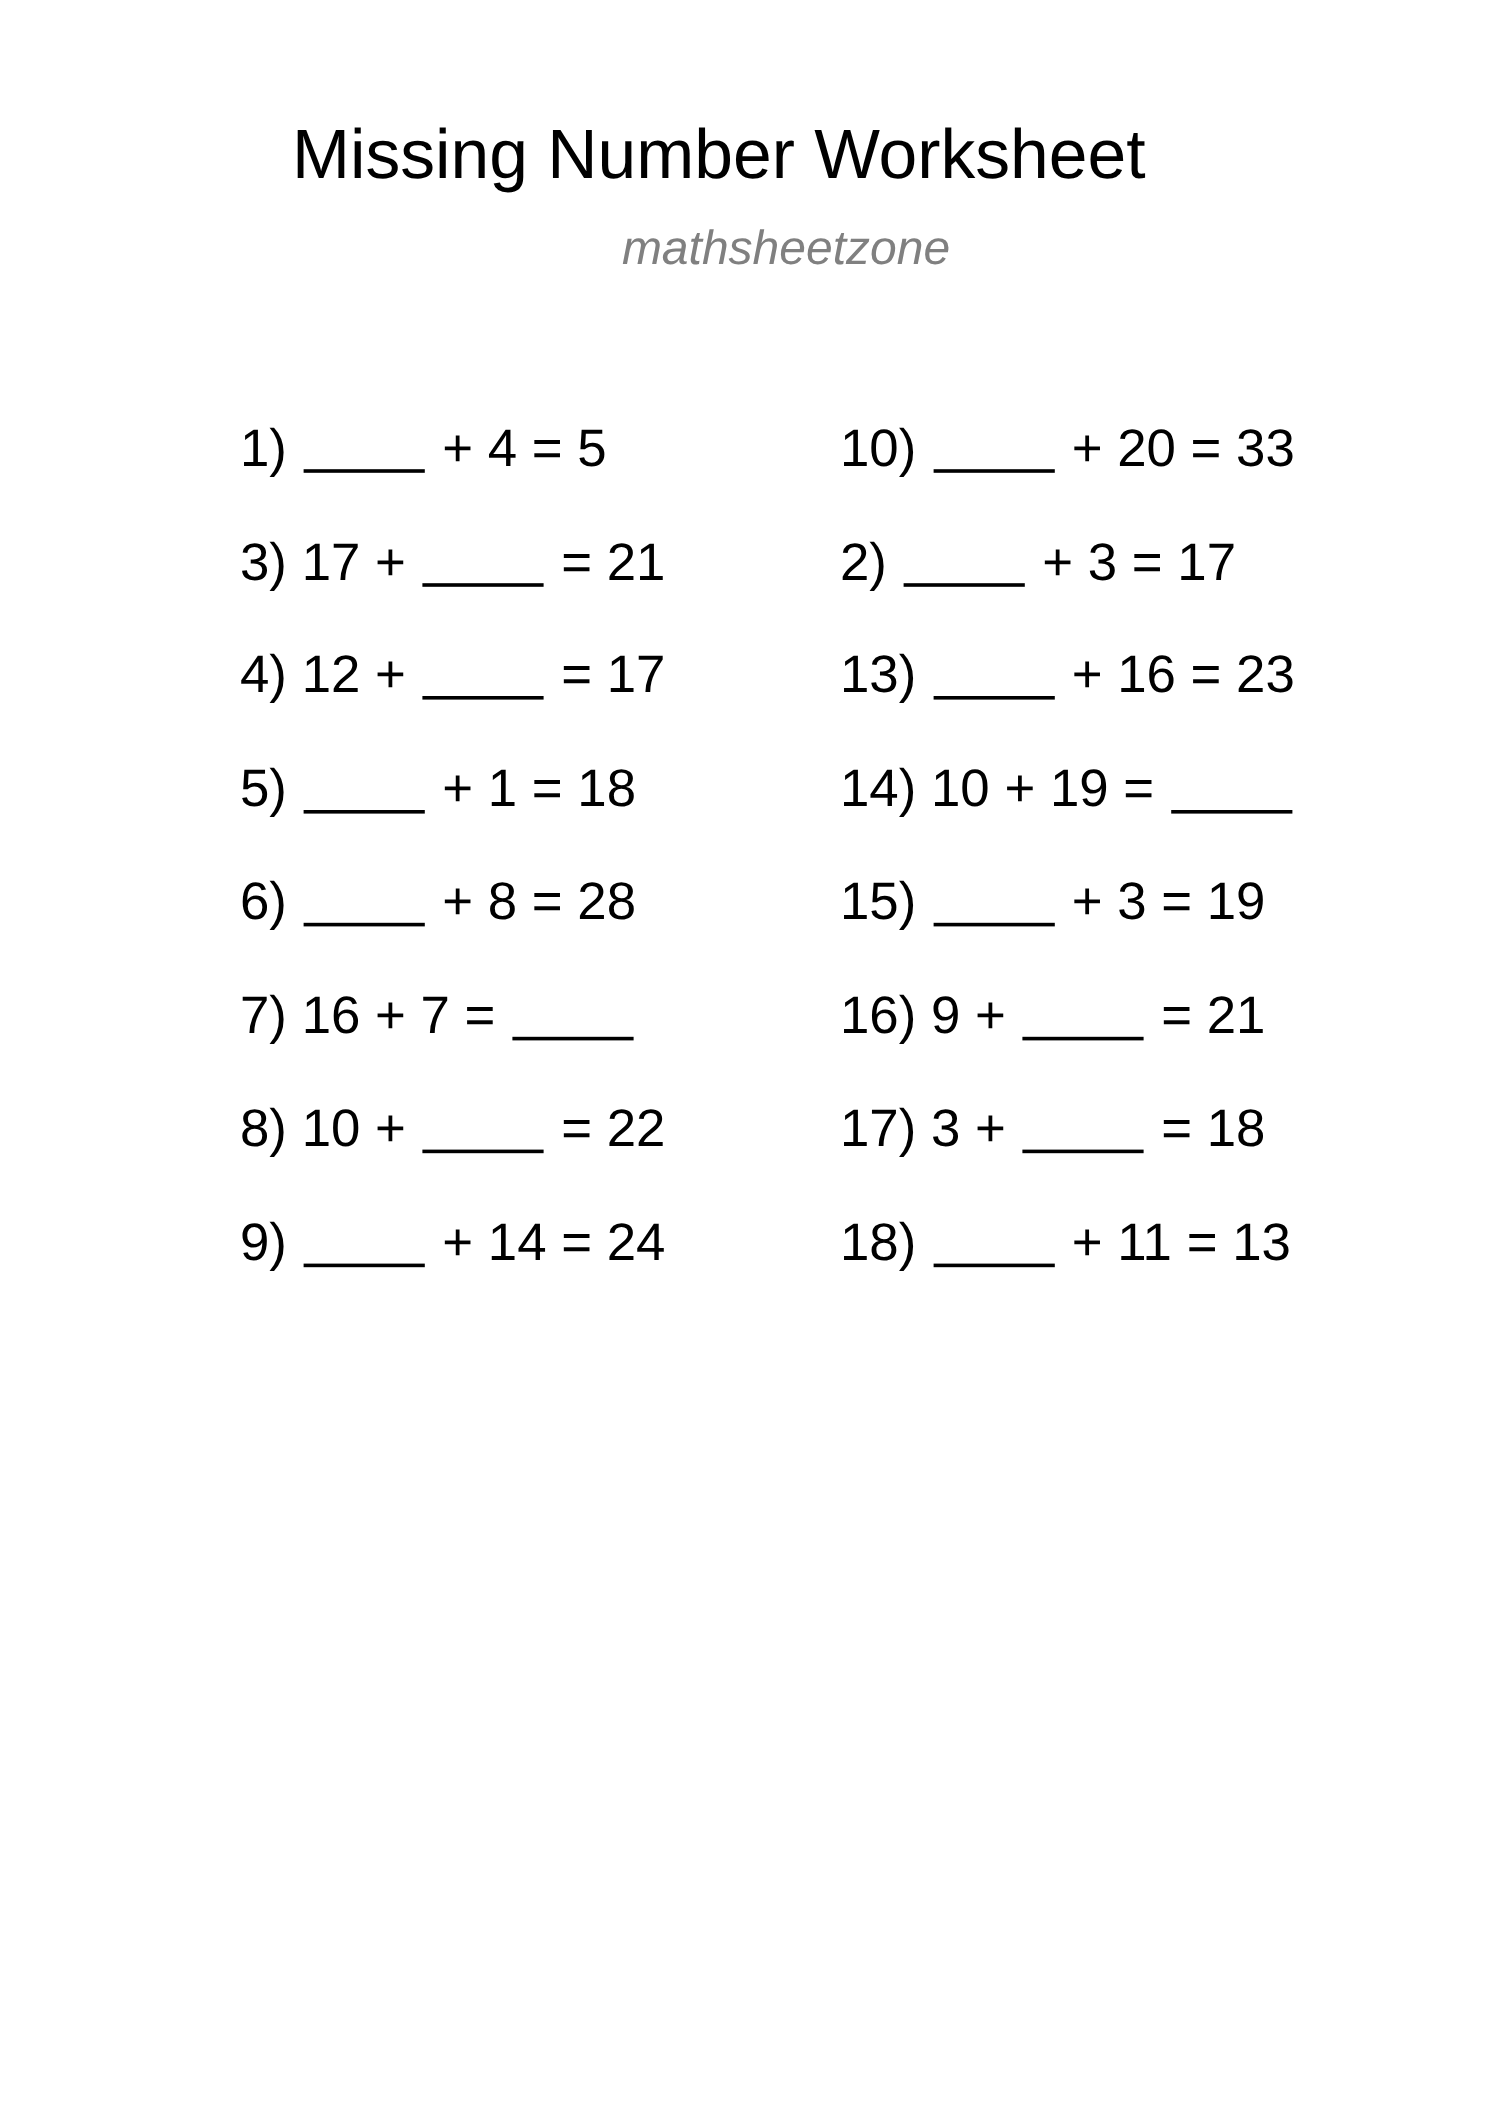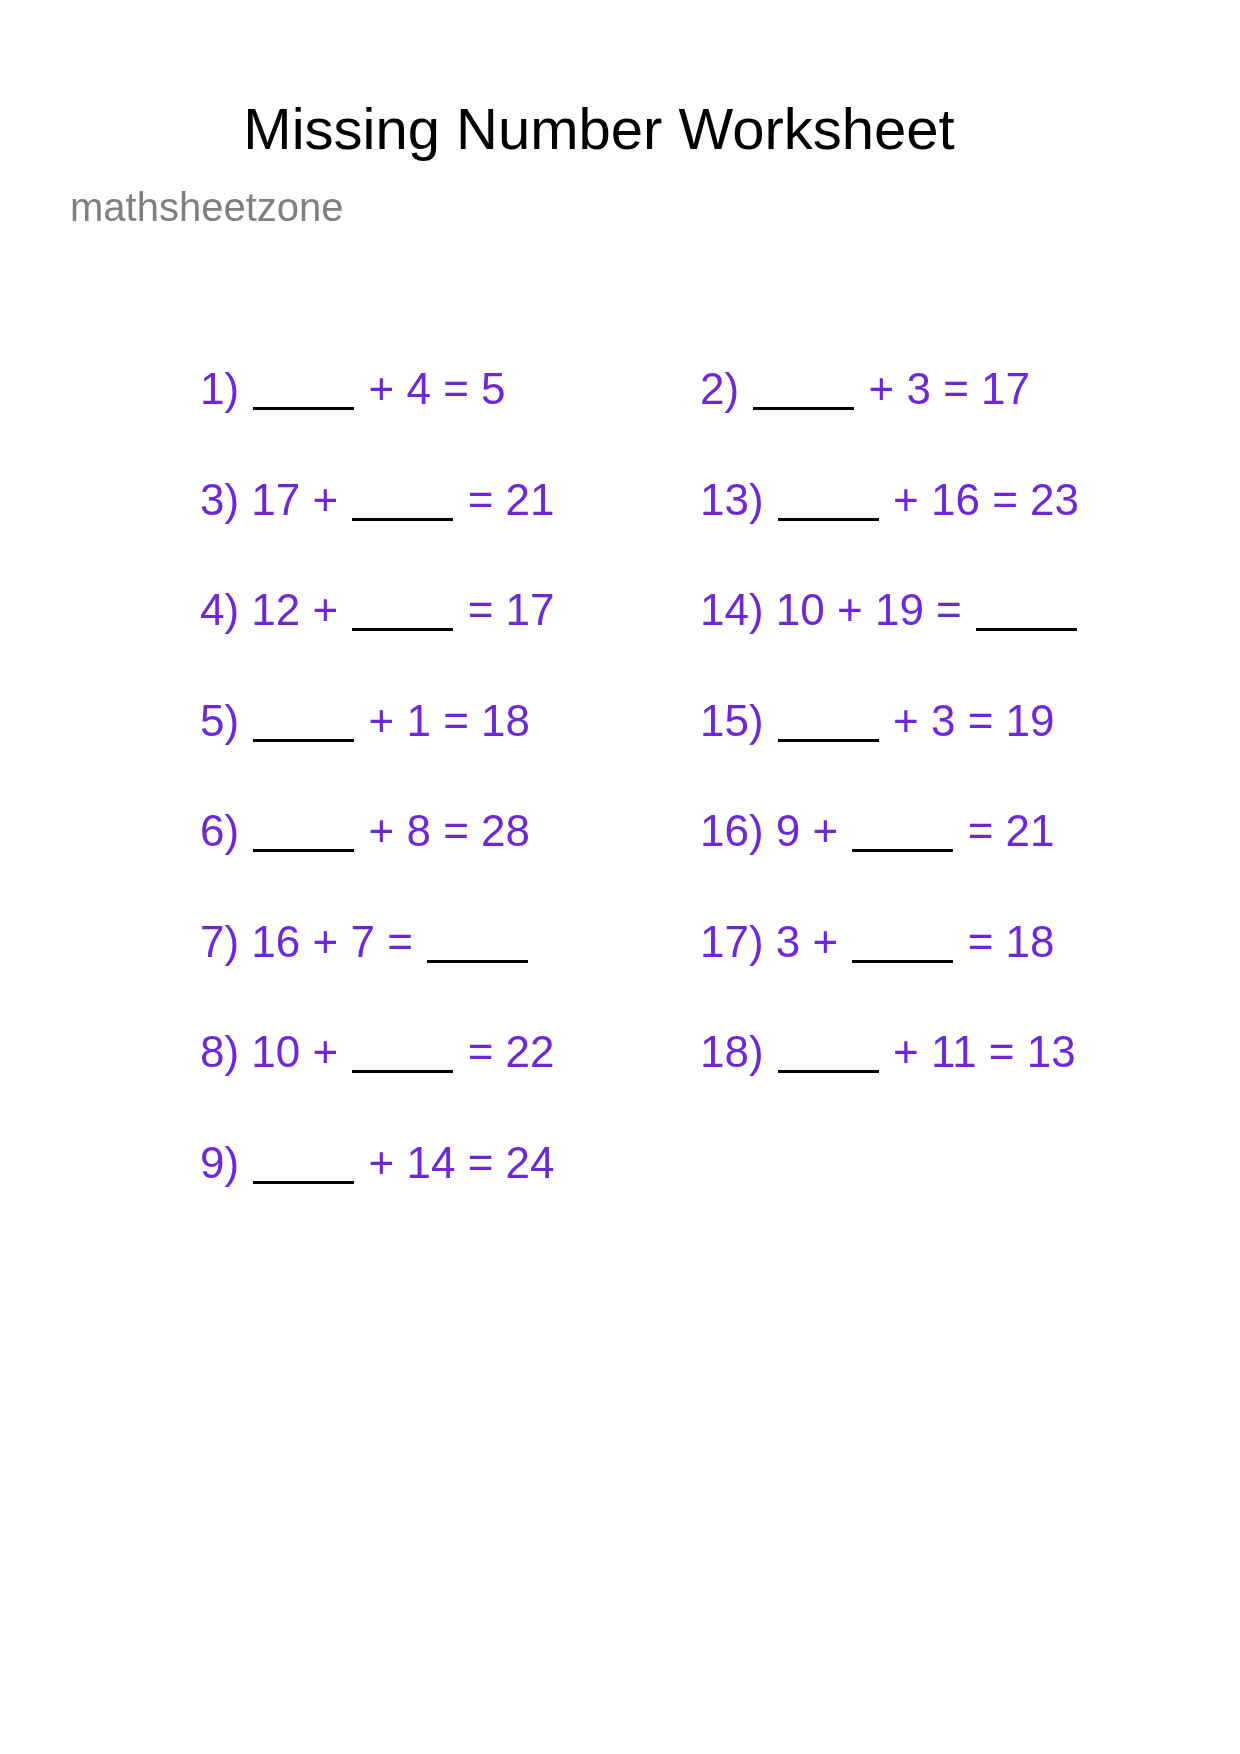--- a/index.html
+++ b/index.html
@@ -28,38 +28,39 @@
       color: #000000;
       white-space: nowrap;
     }
     .subtitle {
       position: absolute;
       left: 0;
       top: 185px;
       width: 1240px;
       padding-left: 70px;
       box-sizing: border-box;
+      text-align: center;
       font-size: 40px;
       line-height: 44px;
       color: #808080;
       white-space: nowrap;
+      font-style: italic;
     }
     .column {
       position: absolute;
       top: 345px;
     }
     .col-left { left: 200px; }
     .col-right { left: 700px; }
     .problem {
       height: 94.5px;
       font-size: 44px;
       line-height: 56px;
       white-space: pre;
-      color: #6d28d9;
-      margin-top: 16px;
+      color: #000000;
     }
     .problem .num { }
     .problem .blank {
       display: inline-block;
       width: 101px;
       height: 40px;
       border-bottom: 3px solid #000;
       vertical-align: baseline;
       margin: 0 2px;
       position: relative;
@@ -76,20 +77,21 @@
     <div class="problem"><span class="num">1)</span> <span class="blank"></span><span> + 4 = 5</span></div>
     <div class="problem"><span class="num">3)</span> <span>17 + </span><span class="blank"></span><span> = 21</span></div>
     <div class="problem"><span class="num">4)</span> <span>12 + </span><span class="blank"></span><span> = 17</span></div>
     <div class="problem"><span class="num">5)</span> <span class="blank"></span><span> + 1 = 18</span></div>
     <div class="problem"><span class="num">6)</span> <span class="blank"></span><span> + 8 = 28</span></div>
     <div class="problem"><span class="num">7)</span> <span>16 + 7 = </span><span class="blank"></span></div>
     <div class="problem"><span class="num">8)</span> <span>10 + </span><span class="blank"></span><span> = 22</span></div>
     <div class="problem"><span class="num">9)</span> <span class="blank"></span><span> + 14 = 24</span></div>
   </div>
 <div class="column col-right">
+    <div class="problem"><span class="num">10)</span> <span class="blank"></span><span> + 20 = 33</span></div>
     <div class="problem"><span class="num">2)</span> <span class="blank"></span><span> + 3 = 17</span></div>
     <div class="problem"><span class="num">13)</span> <span class="blank"></span><span> + 16 = 23</span></div>
     <div class="problem"><span class="num">14)</span> <span>10 + 19 = </span><span class="blank"></span></div>
     <div class="problem"><span class="num">15)</span> <span class="blank"></span><span> + 3 = 19</span></div>
     <div class="problem"><span class="num">16)</span> <span>9 + </span><span class="blank"></span><span> = 21</span></div>
     <div class="problem"><span class="num">17)</span> <span>3 + </span><span class="blank"></span><span> = 18</span></div>
     <div class="problem"><span class="num">18)</span> <span class="blank"></span><span> + 11 = 13</span></div>
   </div>
 
 </body></html>

